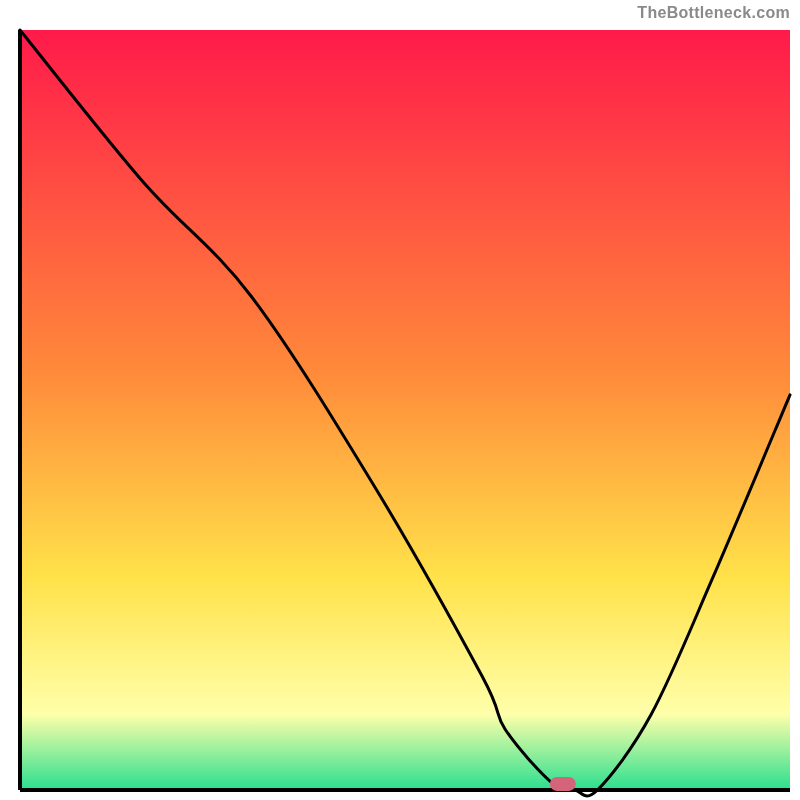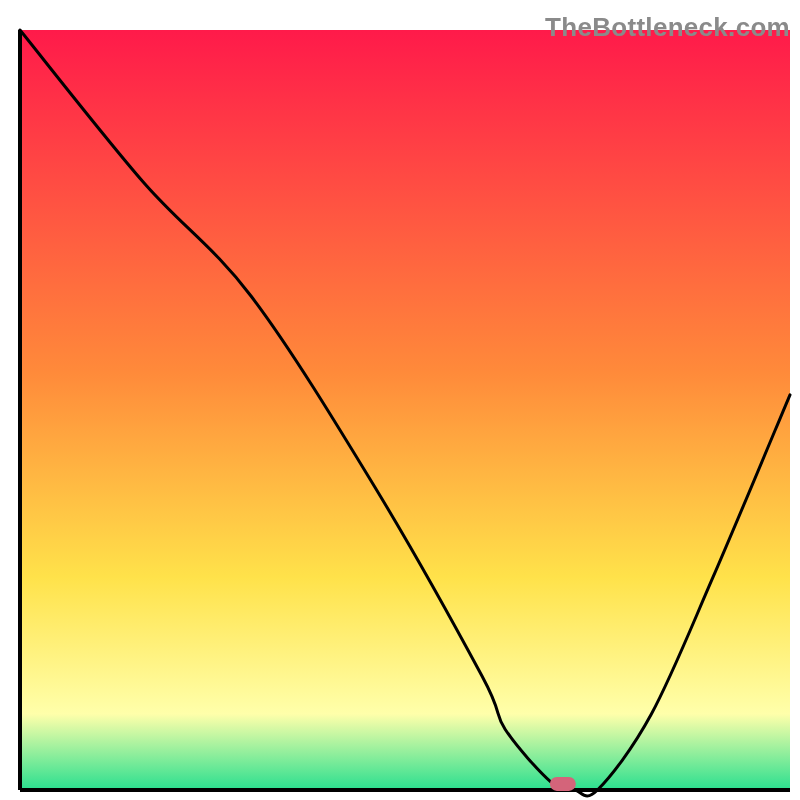--- a/index.html
+++ b/index.html
@@ -10,23 +10,23 @@
     background: #ffffff;
     font-family: Arial, Helvetica, sans-serif;
   }
   .container {
     position: relative;
     width: 800px;
     height: 800px;
   }
   .watermark {
     position: absolute;
-    top: 12px;
+    top: 4px;
     right: 10px;
-    font-size: 26px;
+    font-size: 16px;
     font-weight: 600;
     color: #8a8a8a;
     letter-spacing: 0.3px;
     z-index: 10;
   }
   svg.chart {
     position: absolute;
     top: 0;
     left: 0;
   }

